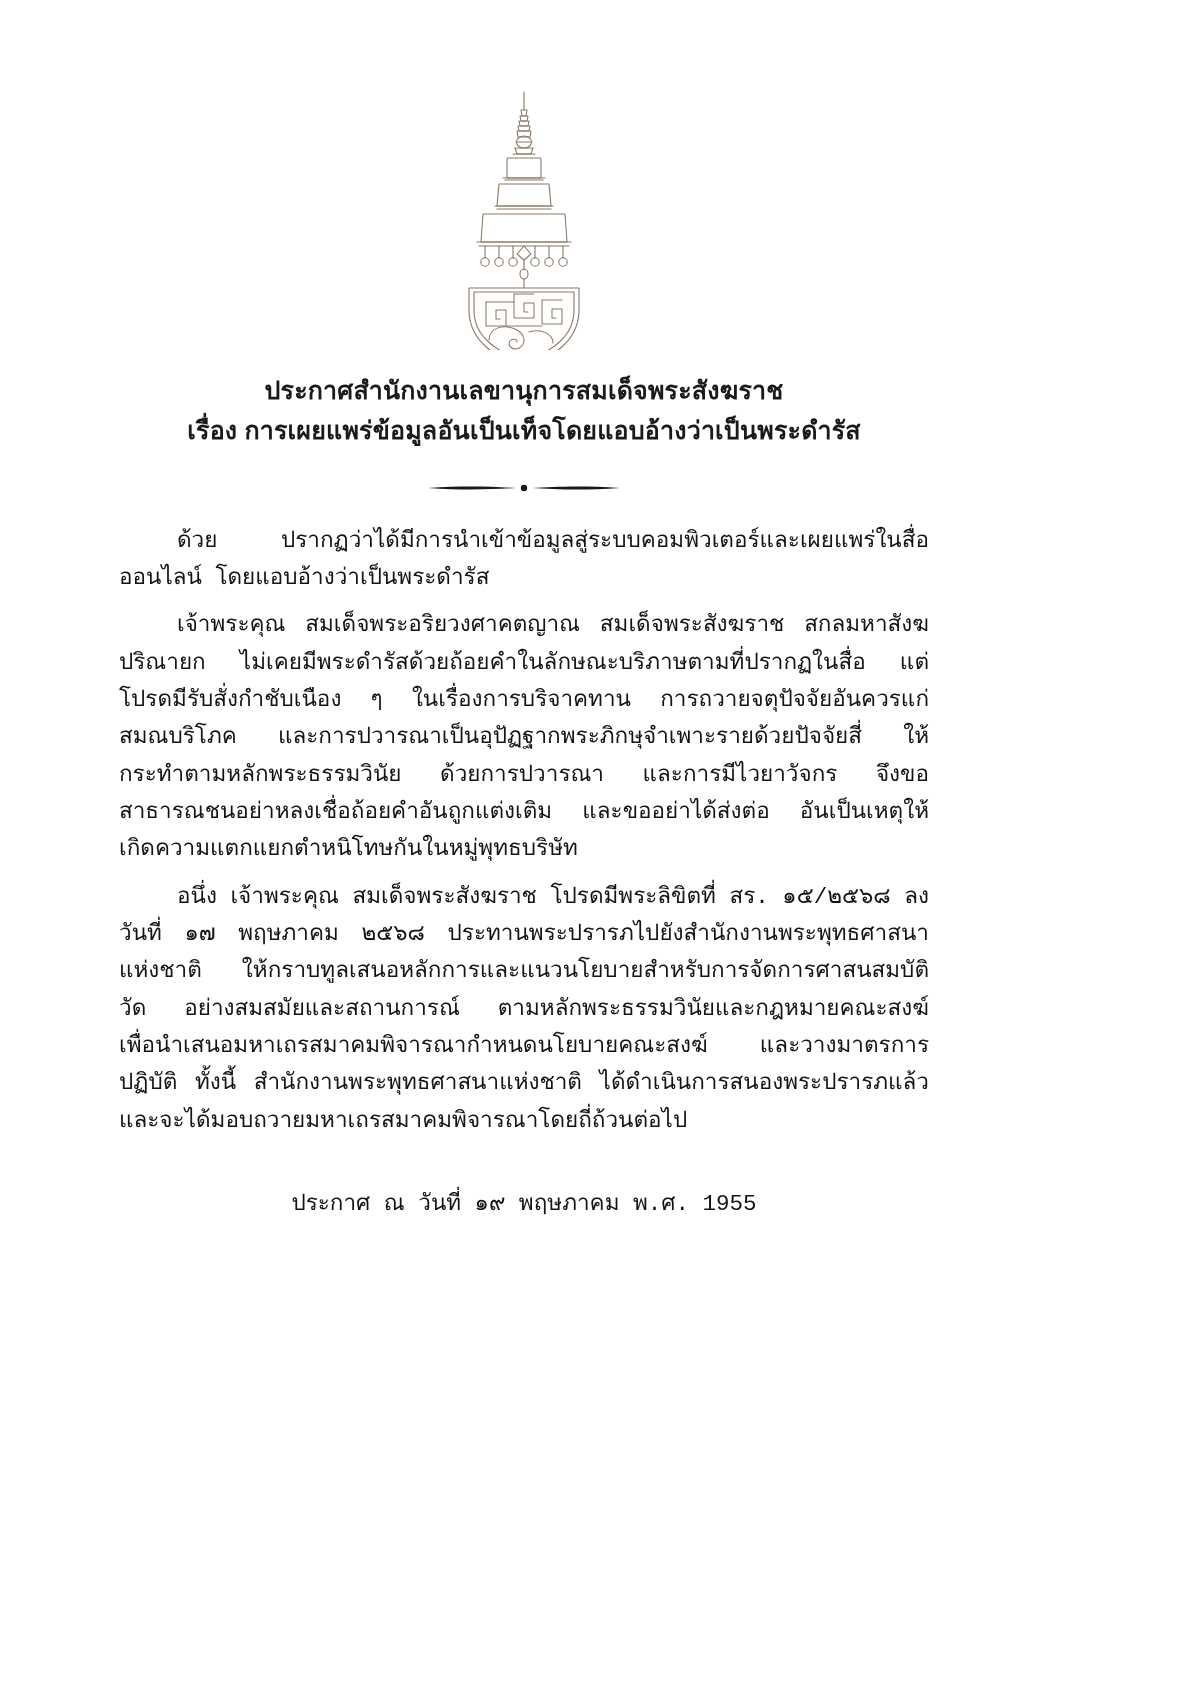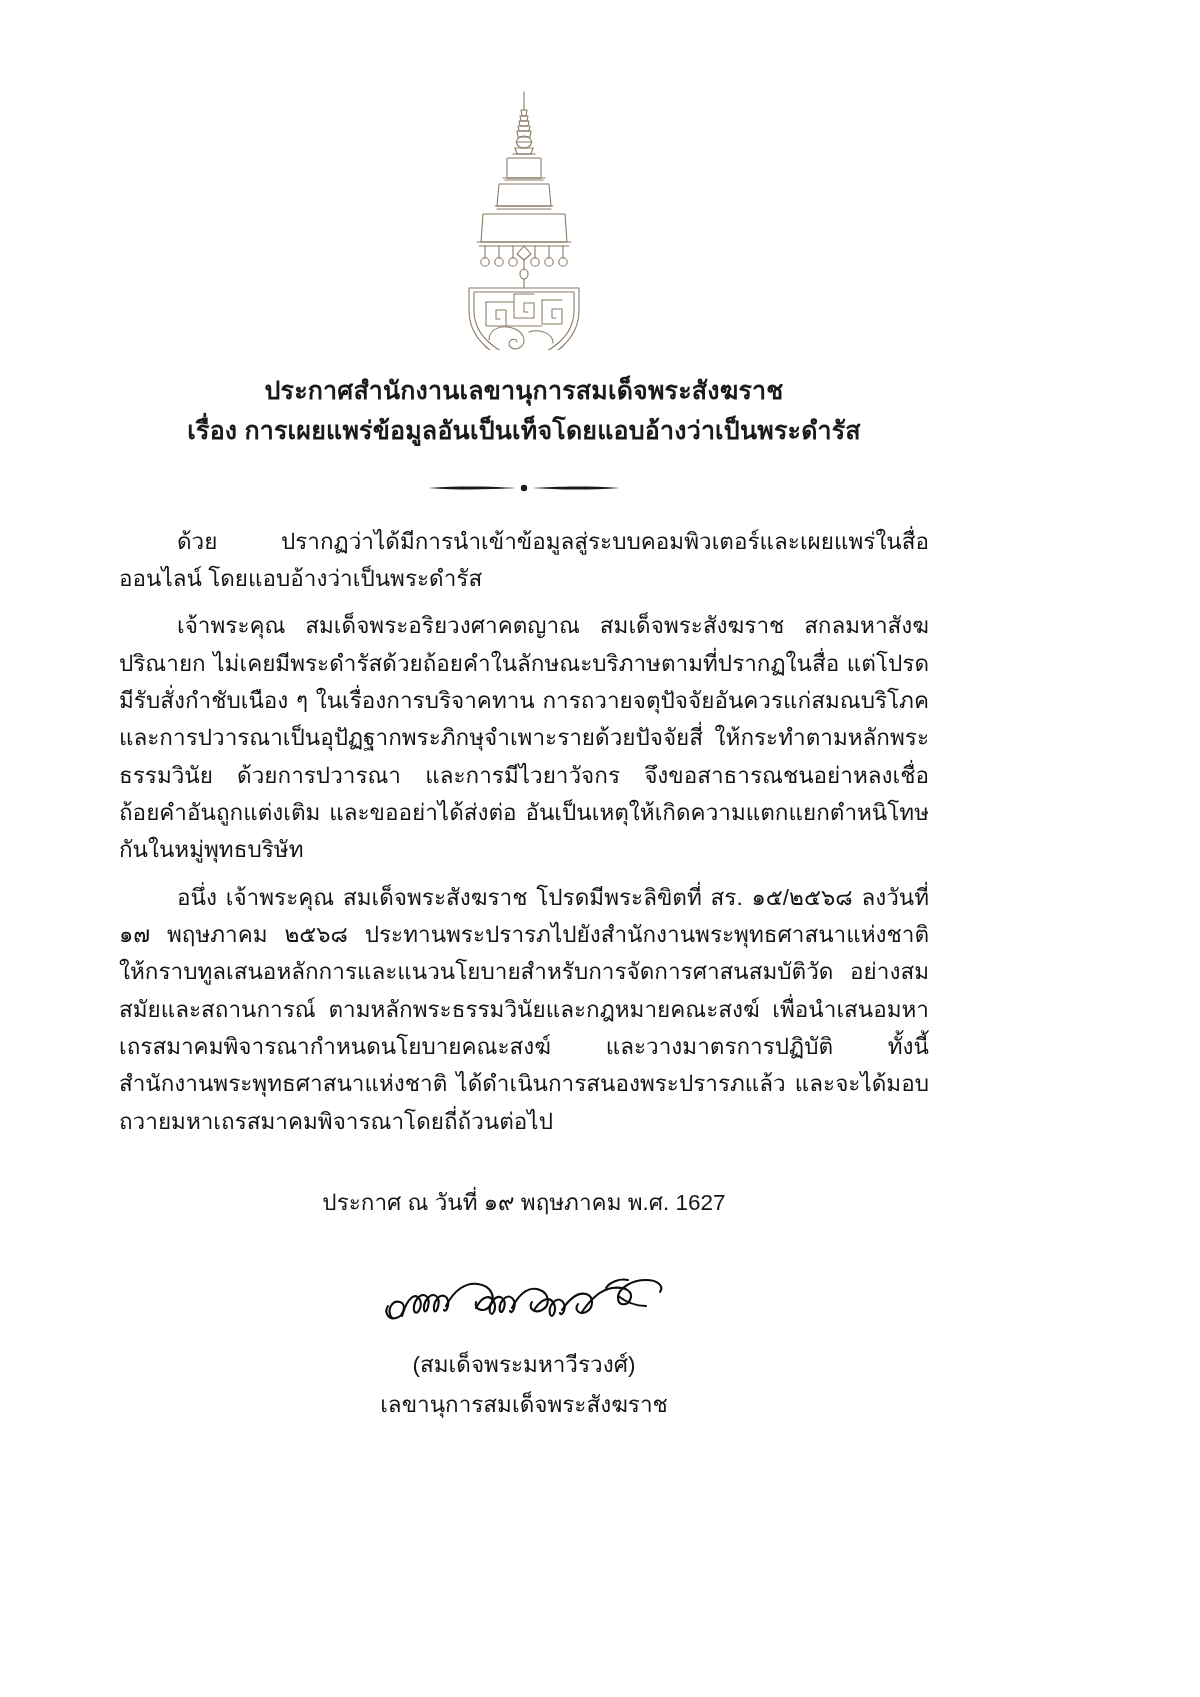--- a/index.html
+++ b/index.html
@@ -62,20 +62,21 @@
     margin: 30px auto 0 auto;
     width: 200px;
     height: 18px;
     display: block;
   }
 
   
   .body-block {
     margin: 26px auto 0 auto;
     width: 810px;
+    font-family: Liberation Mono, monospace;
   }
   .para {
     font-size: 22.5px;
     line-height: 1.66;
     color: #141414;
     text-align: justify;
     text-justify: inter-word;
     text-indent: 58px;
     margin: 0 0 10px 0;
     word-break: break-word;
@@ -194,35 +195,17 @@
     <path d="M4 9 C40 6.4 70 7.6 92 9 C70 10.4 40 11.6 4 9 Z" fill="#1a1a1a"></path>
     <path d="M196 9 C160 6.4 130 7.6 108 9 C130 10.4 160 11.6 196 9 Z" fill="#1a1a1a"></path>
     <circle cx="100" cy="9" r="3.2" fill="#1a1a1a"></circle>
   </svg>
 
   <div class="body-block">
     <p class="para">ด้วย ปรากฏว่าได้มีการนำเข้าข้อมูลสู่ระบบคอมพิวเตอร์และเผยแพร่ในสื่อออนไลน์ โดยแอบอ้างว่าเป็นพระดำรัส</p>
     <p class="para">เจ้าพระคุณ สมเด็จพระอริยวงศาคตญาณ สมเด็จพระสังฆราช สกลมหาสังฆปริณายก ไม่เคยมีพระดำรัสด้วยถ้อยคำในลักษณะบริภาษตามที่ปรากฏในสื่อ แต่โปรดมีรับสั่งกำชับเนือง ๆ ในเรื่องการบริจาคทาน การถวายจตุปัจจัยอันควรแก่สมณบริโภค และการปวารณาเป็นอุปัฏฐากพระภิกษุจำเพาะรายด้วยปัจจัยสี่ ให้กระทำตามหลักพระธรรมวินัย ด้วยการปวารณา และการมีไวยาวัจกร จึงขอสาธารณชนอย่าหลงเชื่อถ้อยคำอันถูกแต่งเติม และขออย่าได้ส่งต่อ อันเป็นเหตุให้เกิดความแตกแยกตำหนิโทษกันในหมู่พุทธบริษัท</p>
     <p class="para last-of-group">อนึ่ง เจ้าพระคุณ สมเด็จพระสังฆราช โปรดมีพระลิขิตที่ สร. ๑๕/๒๕๖๘ ลงวันที่ ๑๗ พฤษภาคม ๒๕๖๘ ประทานพระปรารภไปยังสำนักงานพระพุทธศาสนาแห่งชาติ ให้กราบทูลเสนอหลักการและแนวนโยบายสำหรับการจัดการศาสนสมบัติวัด อย่างสมสมัยและสถานการณ์ ตามหลักพระธรรมวินัยและกฎหมายคณะสงฆ์ เพื่อนำเสนอมหาเถรสมาคมพิจารณากำหนดนโยบายคณะสงฆ์ และวางมาตรการปฏิบัติ ทั้งนี้ สำนักงานพระพุทธศาสนาแห่งชาติ ได้ดำเนินการสนองพระปรารภแล้ว และจะได้มอบถวายมหาเถรสมาคมพิจารณาโดยถี่ถ้วนต่อไป</p>
 
-    <div class="date-line">ประกาศ ณ วันที่ ๑๙ พฤษภาคม พ.ศ. 1627</div>
-
-    <div class="sig-block">
-      <svg class="sig-mark" viewBox="0 0 300 78" aria-hidden="true">
-        <g fill="none" stroke="#0d0d0d" stroke-width="2.1" stroke-linecap="round" stroke-linejoin="round">
-          <path d="M18 52 C12 44 18 34 26 36 C33 38 30 50 22 52 C14 54 10 46 14 40"></path>
-          <path d="M28 50 C34 30 42 26 46 34 C49 41 42 52 40 44 C39 36 46 26 52 30 C58 34 52 50 50 44 C49 36 56 26 62 30 C68 34 62 50 60 44 C59 36 66 26 72 31 C77 36 72 48 70 44"></path>
-          <path d="M72 40 C80 24 92 16 104 18 C118 20 122 32 116 40 C110 47 100 44 102 36"></path>
-          <path d="M102 42 C108 30 116 28 120 36 C123 43 118 52 116 46 C114 38 122 28 128 32 C134 36 128 50 126 45 C124 37 132 27 138 32 C144 37 138 50 136 45"></path>
-          <path d="M138 42 C146 26 156 20 166 24 C176 28 176 40 168 44 C160 48 154 42 158 36"></path>
-          <path d="M160 44 C168 32 176 30 180 38 C183 45 178 54 176 48 C174 40 182 30 188 35 C194 40 188 52 186 47"></path>
-          <path d="M188 44 C196 32 204 26 212 28 C220 30 220 42 212 46 C205 49 200 44 204 38"></path>
-          <path d="M208 46 C216 34 226 24 238 22 C252 20 260 26 256 34 C253 40 244 40 244 32 C244 22 258 14 272 14 C284 14 290 20 286 26"></path>
-          <path d="M232 22 C236 16 246 12 254 14"></path>
-          <path d="M244 30 C252 36 262 40 272 40"></path>
-        </g>
-      </svg>
-      <div class="sig-name">(สมเด็จพระมหาวีรวงศ์)</div>
-      <div class="sig-role">เลขานุการสมเด็จพระสังฆราช</div>
-    </div>
+    <div class="date-line">ประกาศ ณ วันที่ ๑๙ พฤษภาคม พ.ศ. 1955</div>
+
   </div>
 
 </div>
 
 </body></html>

